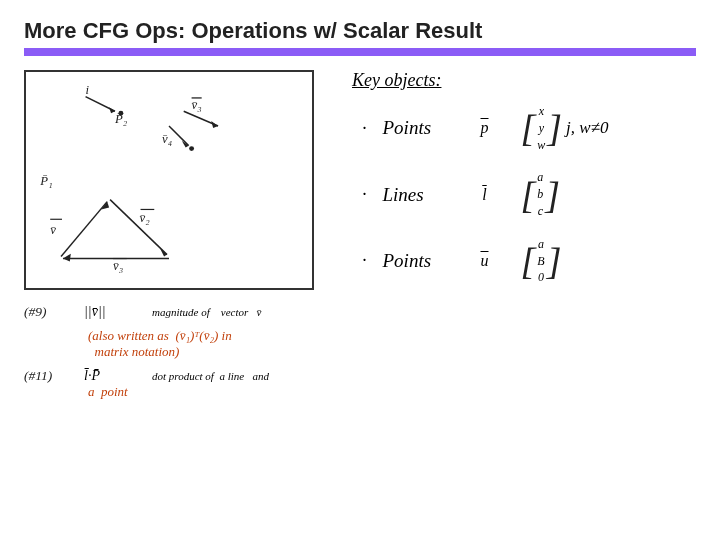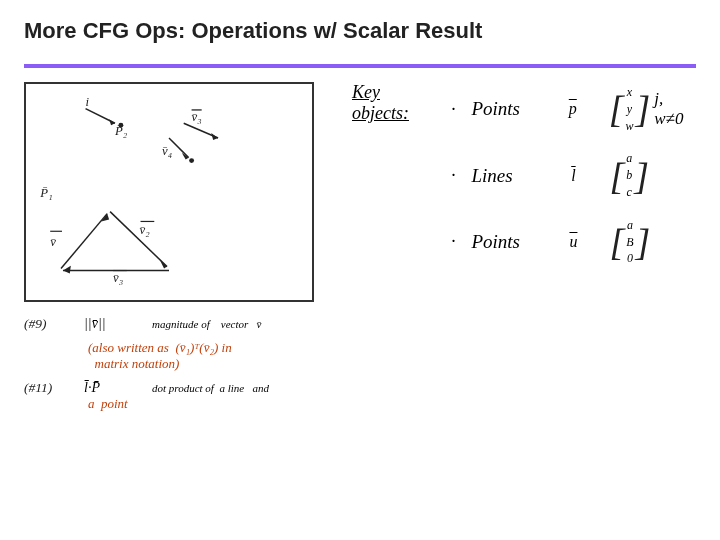--- a/index.html
+++ b/index.html
@@ -16,22 +16,22 @@
       width: 720px;
       height: 540px;
       background: #fff;
       position: relative;
       padding: 18px 24px 18px 24px;
     }
 
     .title-bar {
       display: flex;
       align-items: center;
-      border-bottom: 4px solid #8b5cf6;
-      padding-bottom: 20px;
+      border-bottom: 8px solid #8b5cf6;
+      padding-bottom: 4px;
       margin-bottom: 14px;
     }
 
     .title-text {
       font-size: 22px;
       font-weight: bold;
       color: #222;
       font-family: Arial, sans-serif;
     }
 
@@ -57,21 +57,21 @@
       height: 220px;
       position: relative;
       background: #fff;
     }
 
     
     .right-panel {
       flex: 1;
       padding-left: 18px;
       display: flex;
-      flex-direction: row;
+      flex-direction: column;
       gap: 0px;
     }
 
     
     .key-objects-title {
       font-family: 'Segoe UI', cursive, serif;
       font-size: 18px;
       text-decoration: underline;
       font-style: italic;
       margin-bottom: 10px;

